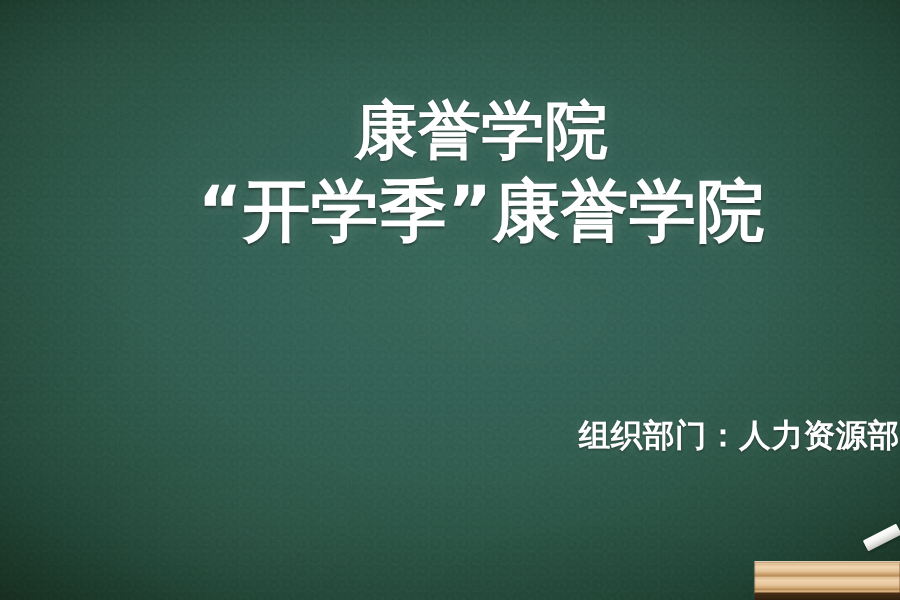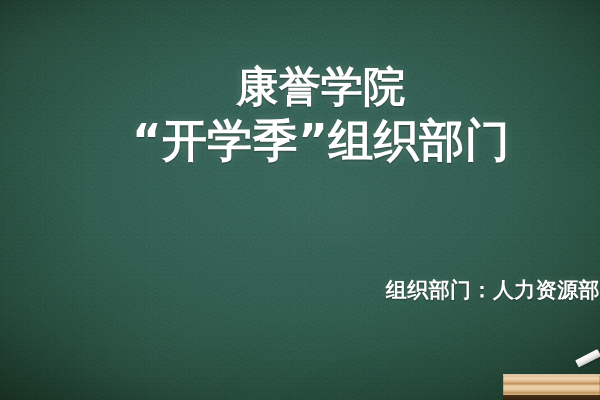--- a/index.html
+++ b/index.html
@@ -183,21 +183,21 @@
 
 <div id="slide">
 
   <div class="board-base"></div>
   <div class="board-smear"></div>
   <div class="board-grain"></div>
   <div class="board-vignette"></div>
 
   <div class="headline">
     <div class="title-line-1">康誉学院</div>
-    <div class="title-line-2">“开学季”组织部门</div>
+    <div class="title-line-2">“开学季”康誉学院</div>
   </div>
 
   <div class="subtitle">组织部门：人力资源部</div>
 
   <div class="chalk-tray">
     <div class="tray-body"></div>
     <div class="tray-lip"></div>
     <div class="tray-shadow"></div>
   </div>
 

